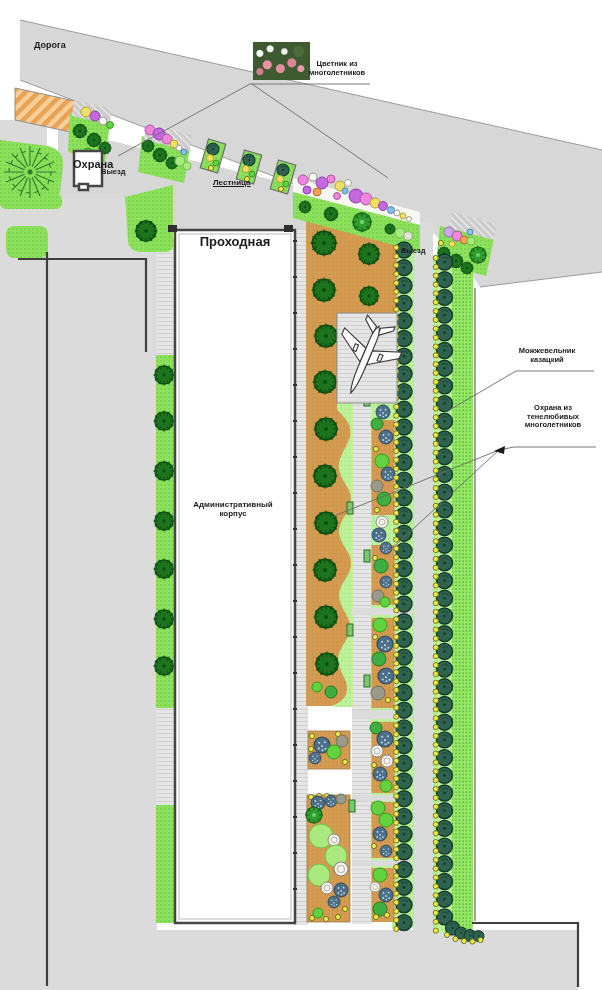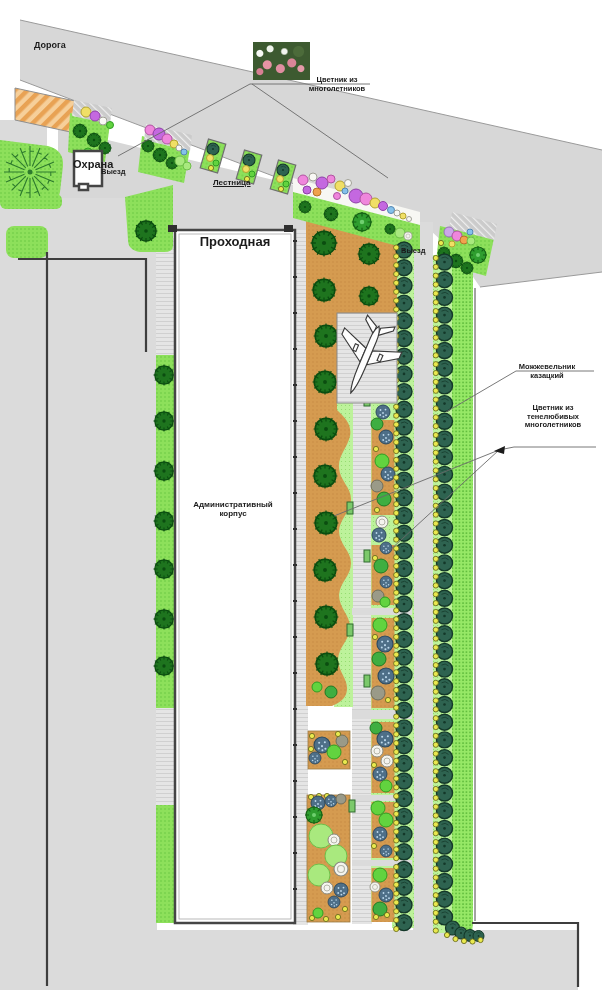--- a/index.html
+++ b/index.html
@@ -2,28 +2,28 @@
 <html style="--page_bg: #ffffff; --road_gray: #d7d7d7; --pavement_gray: #dbdbdb; --hatch_gray: #e5e5e5; --hatch_line: #d0d0d0; --shoulder_gray: #cbcbcb; --shoulder_line: #efefef; --lawn_green: #8de05b; --lawn_dot: #60c23c; --lawn2_green: #96e866; --lawn2_dot: #4fae2f; --light_green: #bdf29b; --light_dot: #8fd96b; --bed_orange: #d59b50; --bed_orange_dot: #c48941; --stripe_orange: #e8a254; --stripe_orange_light: #f6cf9a; --tree_dark: #1e741e; --tree_dark_edge: #0b4d10; --tree_teal: #2e6350; --tree_teal_edge: #143829; --ring_yellow: #e9e94e; --ring_edge: #6b6b1f; --flower_pink: #ef86dc; --flower_violet: #c468e0; --flower_yellow: #f0df66; --flower_white: #f8f8f4; --flower_orange: #f0a24e; --flower_blue: #85c1ea; --flower_lilac: #cba6ea; --plant_bright: #62d33f; --plant_mid: #3fae41; --plant_gray: #9a9a88; --plant_dotted: #4e6f88; --plant_fluffy: #a9e97e; --outline: #3e3e3e; --building_fill: #ffffff; --line_gray: #9a9a9a;"><head>
 <meta charset="utf-8">
 <style>
   html,body{margin:0;padding:0;background:#fff;}
   #stage{position:relative;width:602px;height:990px;background:var(--page_bg,#fff);overflow:hidden;
          font-family:"Liberation Sans","DejaVu Sans",sans-serif;}
   #plan{position:absolute;left:0;top:0;}
   .lbl{position:absolute;font-weight:bold;color:#1b1b1b;font-size:13px;line-height:1.15;white-space:nowrap;}
   .lbl.wrap{white-space:normal;text-align:center;}
   #lbl-road{left:34px;top:40px;font-size:9px;}
-  #lbl-photo{left:303px;top:76px;width:68px;font-size:7.5px;}
+  #lbl-photo{left:303px;top:60px;width:68px;font-size:7.5px;}
   #lbl-security{left:73px;top:158px;font-size:11px;}
   #lbl-exit-w{left:101px;top:168px;font-size:7.5px;}
   #lbl-stairs{left:213px;top:178px;font-size:8px;text-decoration:underline;}
   #lbl-checkpoint{left:190px;top:235px;width:90px;text-align:center;}
   #lbl-exit-e{left:401px;top:247px;font-size:7.5px;}
   #lbl-admin{left:187px;top:500px;width:92px;font-size:8px;}
-  #lbl-juniper{left:508px;top:347px;width:78px;font-size:7.5px;margin-top:16px;}
+  #lbl-juniper{left:508px;top:347px;width:78px;font-size:7.5px;}
   #lbl-shade{left:512px;top:404px;width:82px;font-size:7.5px;}
   #photo{position:absolute;left:253px;top:42px;width:57px;height:38px;
     background:
       radial-gradient(circle 4px at 12% 30%,#f7f9f4 0 3px,transparent 4px),
       radial-gradient(circle 4px at 30% 18%,#eef3ea 0 3px,transparent 4px),
       radial-gradient(circle 4px at 55% 25%,#f2f5ee 0 2.5px,transparent 4px),
       radial-gradient(circle 5px at 25% 60%,#e793a4 0 4px,transparent 5px),
       radial-gradient(circle 5px at 48% 70%,#e08ea0 0 4px,transparent 5px),
       radial-gradient(circle 5px at 68% 55%,#db8598 0 4px,transparent 5px),
       radial-gradient(circle 4px at 84% 70%,#e49aa9 0 3px,transparent 4px),
@@ -683,15 +683,15 @@
 
 <div class="lbl" id="lbl-road">Дорога</div>
 <div class="lbl wrap" id="lbl-photo">Цветник из многолетников</div>
 <div class="lbl" id="lbl-security">Охрана</div>
 <div class="lbl" id="lbl-exit-w">Выезд</div>
 <div class="lbl" id="lbl-stairs">Лестница</div>
 <div class="lbl" id="lbl-checkpoint">Проходная</div>
 <div class="lbl" id="lbl-exit-e">Выезд</div>
 <div class="lbl wrap" id="lbl-admin">Административный корпус</div>
 <div class="lbl wrap" id="lbl-juniper">Можжевельник казацкий</div>
-<div class="lbl wrap" id="lbl-shade">Цветник из тенелюбивых многолетников</div>
+<div class="lbl wrap" id="lbl-shade">Охрана из тенелюбивых многолетников</div>
 
 </div>
 
 </body></html>

